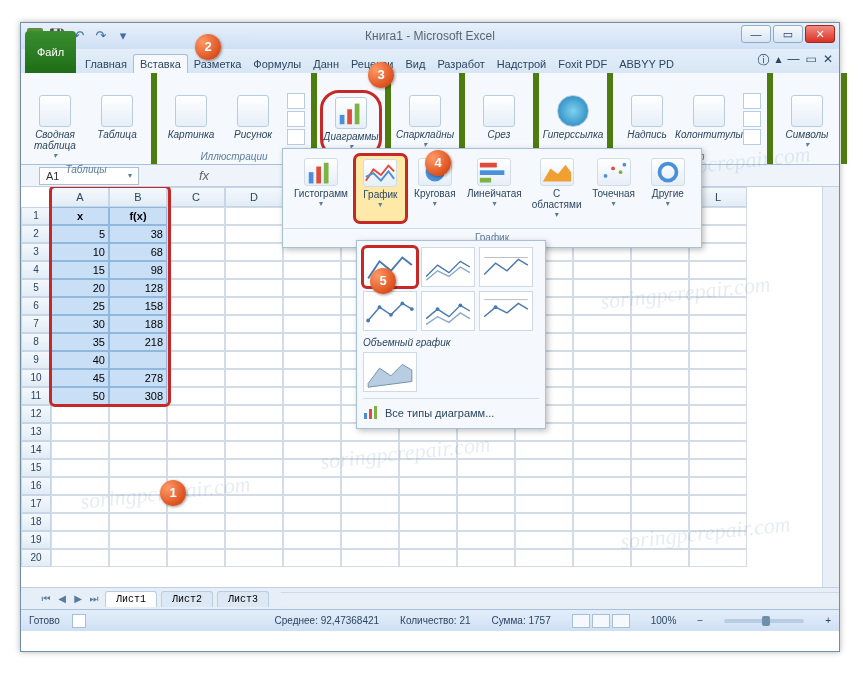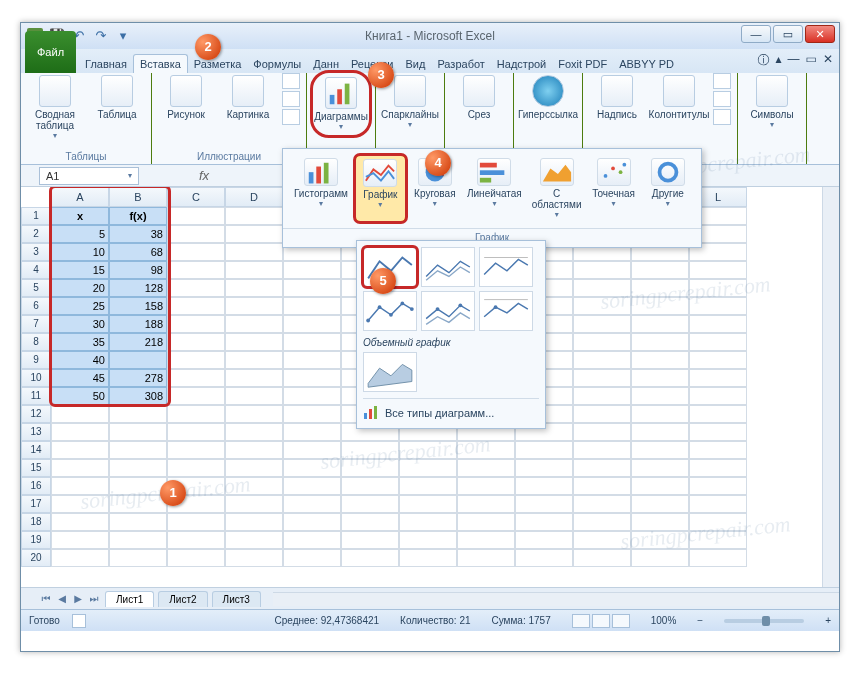--- a/index.html
+++ b/index.html
@@ -12,21 +12,21 @@
   .title-center { position: absolute; left: 50%; transform: translateX(-50%); font-size: 12px; color:#5a656e;text-align:right;}
   .win-controls { position: absolute; right: 4px; top: 2px; display: flex; gap: 2px; }
   .win-btn { width: 30px; height: 18px; background: linear-gradient(#f7f9fb,#d7e6f5); border:1px solid #8fabc7; border-radius: 3px; font-size:11px; text-align:center; line-height:16px; color:#2b4560;}
   .win-btn.close { background: linear-gradient(#f28b82,#d93025); color:#fff; border-color:#a02616;}
   .ribbon-tabs { height: 24px; background: linear-gradient(#e3eef9,#d7e6f5); display: flex; align-items: flex-end; padding-left: 4px; font-size:11px; position:relative;}
   .file-tab { background: linear-gradient(#3a8e2e,#1e6d17); color: #fff; padding: 15px 12px; border-radius: 4px 4px 0 0; margin-right: 3px; font-size:11px;}
   .tab { padding: 3px 6px; color:#2b4560; cursor:default;}
   .tab.active { background:#f5f9fd; border:1px solid #a7c0da; border-bottom:none; border-radius:3px 3px 0 0;}
   .doc-controls { position:absolute; right:6px; top:3px; display:flex; gap:6px; color:#2b4560; font-size:12px;}
   .ribbon { height: 92px; background:#f5f9fd; border-bottom:1px solid #a7c0da; display:flex; position:relative;}
-  .group { border-right:1px solid #4d7c0f; padding:0 6px 2px; display:flex; flex-direction:column; align-items:center; justify-content:space-between;}
+  .group { border-right:6px solid #4d7c0f; padding:20px 6px 2px; display:flex; flex-direction:column; align-items:center; justify-content:space-between;font-style:italic;}
   .group-row { display:flex; gap:6px; align-items:flex-start;}
   .big-btn { display:flex; flex-direction:column; align-items:center; width:56px; font-size:10px; color:#2b4560; text-align:center; padding:2px;}
   .big-btn .ico { width:32px; height:32px; margin-bottom:2px; border:1px solid #b8cde2; background:linear-gradient(#fff,#e6eef7); border-radius:3px; position:relative;}
   .group-label { font-size:10px; color:#5a7aa0; margin-top:2px;}
   .namebox-row { height:22px; background:#eef4fa; border-bottom:1px solid #c0d0e0; display:flex; align-items:center; font-size:11px; color:#333;}
   .namebox { width:100px; height:18px; border:1px solid #aac0d8; background:#fff; margin-left:18px; padding:1px 6px; display:flex; align-items:center; justify-content:space-between;}
   .fx-label { margin-left:60px; font-style:italic; color:#666; font-size:13px;}
   .grid-area { position:relative; height:400px; background:#fff; overflow:hidden;}
   .col-headers { display:flex; height:20px; margin-left:30px;}
   .col-h { width:58px; border:1px solid #c7d6e6; background:linear-gradient(#f4f8fc,#e2ecf6); text-align:center; font-size:11px; color:#2b4560; line-height:18px;}
@@ -35,21 +35,21 @@
   .row { display:flex; height:18px;}
   .row-h { width:30px; border:1px solid #c7d6e6; background:linear-gradient(#f4f8fc,#e2ecf6); text-align:center; font-size:10px; color:#2b4560; line-height:16px;}
   .cell { width:58px; border:1px solid #d3dce6; font-size:11px; padding:1px 3px; line-height:14px; background:#fff;}
   .cell.sel { background:#c8dff6; border-color:#8fb8dc;}
   .cell.hdr { text-align:center; font-weight:bold; background:#c8dff6;}
   .cell.num { text-align:right;}
   .sel-border { position:absolute; border:3px solid #c62828; border-radius:6px; pointer-events:none;}
   .callout { position:absolute; width:26px; height:26px; border-radius:50%; background:radial-gradient(circle at 30% 30%, #ff9966, #cc3300); color:#fff; font-weight:bold; font-size:13px; text-align:center; line-height:26px; box-shadow:1px 1px 3px rgba(0,0,0,.4); z-index:60;}
   .sheet-tabs { height:22px; background:#e6eef7; border-top:1px solid #c0d0e0; display:flex; align-items:center; font-size:10px; padding-left:18px; gap:2px;}
   .nav-btn { width:14px; text-align:center; color:#5a7aa0;}
-  .sheet-tab { padding:2px 10px; background:#fff; border:1px solid #b8cde2; border-bottom:none; border-radius:3px 3px 0 0; margin-left:2px;}
+  .sheet-tab { padding:2px 10px; background:#fff; border:1px solid #b8cde2; border-bottom:none; border-radius:3px 3px 0 0; margin-left:2px;font-family:Liberation Mono, monospace;}
   .sheet-tab.inactive { background:#dce8f3;}
   .statusbar { height:22px; background:linear-gradient(#e3eef9,#cfe0f5); border-top:1px solid #a7c0da; display:flex; align-items:center; font-size:10px; color:#2b4560; padding:0 8px; justify-content:space-between;}
   .status-right { display:flex; gap:21px; align-items:center;}
   .zoom-slider { width:80px; height:4px; background:#b8cde2; position:relative; border-radius:2px;}
   .zoom-slider::after { content:""; position:absolute; left:38px; top:-3px; width:8px; height:10px; background:#6f8ea8; border-radius:2px;}
   .view-btns { display:flex; gap:2px;}
   .view-btn { width:18px; height:14px; border:1px solid #a7c0da; background:#f5f9fd;}
   
   .chart-gallery { position:absolute; left:282px; top:148px; background:#f5f9fd; border:1px solid #a7c0da; box-shadow:2px 2px 6px rgba(0,0,0,.25); z-index:50; width:420px;}
   .gallery-row { display:flex; padding:6px 8px; gap:4px;}
@@ -124,25 +124,25 @@
             <div class="ico"></div>
             <span>Таблица</span>
           </div>
       </div>
       <div class="group-label">Таблицы</div>
     </div>
     <div class="group">
       <div class="group-row">
         <div class="big-btn">
             <div class="ico"></div>
+            <span>Картинка</span>
+          </div>
+        <div class="big-btn">
+            <div class="ico"></div>
             <span>Рисунок</span>
-          </div>
-        <div class="big-btn">
-            <div class="ico"></div>
-            <span>Картинка</span>
           </div>
         <div style="display:flex;flex-direction:column;gap:2px;">
           <div style="width:18px;height:16px;border:1px solid #b8cde2;background:#fff;"></div>
           <div style="width:18px;height:16px;border:1px solid #b8cde2;background:#fff;"></div>
           <div style="width:18px;height:16px;border:1px solid #b8cde2;background:#fff;"></div>
         </div>
       </div>
       <div class="group-label">Иллюстрации</div>
     </div>
     <div class="group" style="position:relative;">

